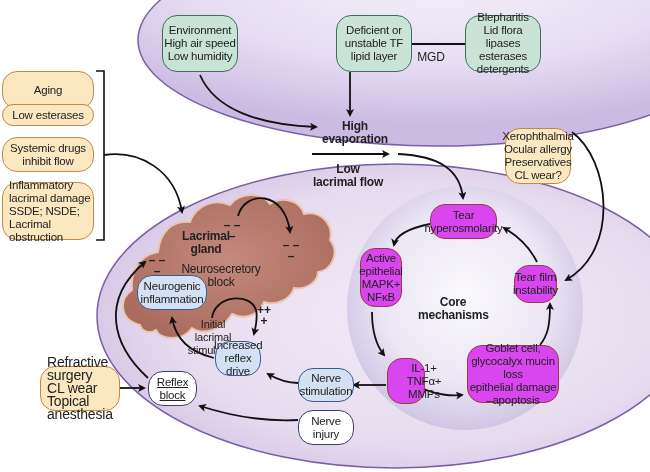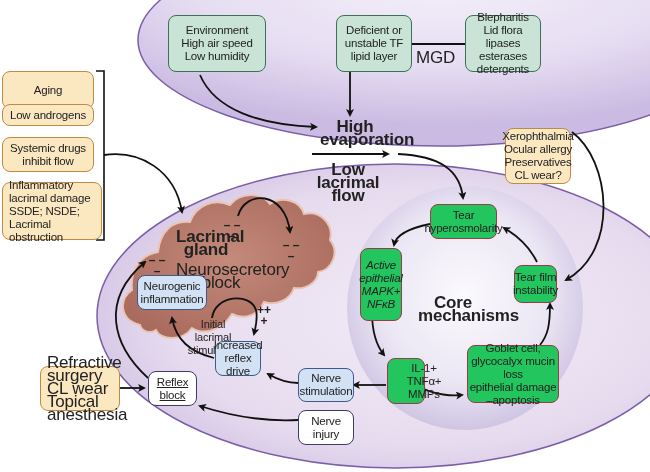--- a/index.html
+++ b/index.html
@@ -1,28 +1,28 @@
 <!DOCTYPE html>
 <html><head>
 <meta charset="utf-8">
 <style>
   html, body { margin:0; padding:0; background:#ffffff; }
   body { width:650px; height:472px; position:relative; overflow:hidden;
          font-family:"Liberation Sans", sans-serif; color:#222; }
   #stage { position:absolute; left:0; top:0; width:650px; height:472px; }
   .box { position:absolute; box-sizing:border-box; display:flex; align-items:center;
          justify-content:center; text-align:center; font-size:11.5px; line-height:13px;
-         border-radius:8px; white-space:pre-line; letter-spacing:-0.2px; }
+         border-radius:15px; white-space:pre-line; letter-spacing:-0.2px; }
   .green { background:#c9e4d6; border:1.2px solid #3e6f57; }
   .tan { background:#fbe7c0; border:1.2px solid #c08a45; }
-  .pink { background:#22c55e; border:1.4px solid #9a3a46; }
+  .pink { background:#d946ef; border:1.4px solid #9a3a46; }
   .blue { background:#d2e1f4; border:1.2px solid #3d5a88; }
   .white { background:#ffffff; border:1.2px solid #3d3d6a; }
   .left { justify-content:flex-start; text-align:left; padding-left:6px; }
-  .label { position:absolute; text-align:center; font-size:17px; line-height:13px; white-space:pre-line; letter-spacing:-0.2px; }
+  .label { position:absolute; text-align:center; font-size:12px; line-height:13px; white-space:pre-line; letter-spacing:-0.2px; }
   .bold { font-weight:bold; }
   .sign { position:absolute; font-size:12px; font-weight:bold; line-height:11px; white-space:pre-line; text-align:center; color:#222; }
 </style>
 </head>
 <body>
 
 <svg id="stage" width="650" height="472" viewBox="0 0 650 472">
   <defs>
     <radialGradient id="upperGrad" cx="50%" cy="20%" r="70%">
       <stop offset="0%" stop-color="#f4f0fa"></stop>
@@ -73,39 +73,39 @@
   <path d="M540,345 C548,335 550,325 550,304" fill="none" stroke="#111" stroke-width="1.8" marker-end="url(#ah)"></path>
   <path d="M386,385 L354,385" fill="none" stroke="#111" stroke-width="1.8" marker-end="url(#ah)"></path>
   <path d="M298,383 C285,383 275,378 268,374" fill="none" stroke="#111" stroke-width="1.8" marker-end="url(#ah)"></path>
   <path d="M298,420 C260,422 228,415 200,406" fill="none" stroke="#111" stroke-width="1.8" marker-end="url(#ah)"></path>
   <path d="M120,388 L144,388" fill="none" stroke="#111" stroke-width="1.8" marker-end="url(#ah)"></path>
   <path d="M148,378 C112,345 100,300 145,262" fill="none" stroke="#111" stroke-width="1.8" marker-end="url(#ah)"></path>
   <path d="M214,358 C190,352 176,340 172,318" fill="none" stroke="#111" stroke-width="1.8" marker-end="url(#ah)"></path>
   <path d="M212,318 C215,295 250,292 256,310 C258,318 256,326 254,334" fill="none" stroke="#111" stroke-width="1.8" marker-end="url(#ah)"></path>
 </svg>
 
-<div class="box green" style="left:168px;top:15px;width:98px;height:57px;text-align:center;">Environment
+<div class="box green" style="left:162px;top:15px;width:76px;height:57px;text-align:center;">Environment
 High air speed
 Low humidity</div>
 <div class="box green" style="left:312px;top:15px;width:76px;height:57px;margin-left:24px;">Deficient or
 unstable TF
 lipid layer</div>
 <div class="box green" style="left:465px;top:15px;width:76px;height:57px;">Blepharitis
 Lid flora
 lipases esterases
 detergents</div>
 <div class="label" style="left:416px;top:51px;width:30px;">MGD</div>
 <div class="label bold" style="left:320px;top:120px;width:70px;">High
 evaporation</div>
 
 <div class="box tan" style="left:2px;top:71px;width:92px;height:38px;">Aging</div>
-<div class="box tan" style="left:2px;top:104px;width:92px;height:22px;">Low androgens</div>
+<div class="box tan" style="left:2px;top:104px;width:92px;height:22px;">Low esterases</div>
 <div class="box tan" style="left:2px;top:137px;width:92px;height:35px;">Systemic drugs
 inhibit flow</div>
-<div class="box tan left" style="left:2px;top:182px;width:100px;height:58px;">Inflammatory
+<div class="box tan left" style="left:2px;top:182px;width:92px;height:58px;">Inflammatory
 lacrimal damage
 SSDE; NSDE;
 Lacrimal obstruction</div>
 
 <div class="box tan" style="left:505px;top:128px;width:66px;height:56px;">Xerophthalmia
 Ocular allergy
 Preservatives
 CL wear?</div>
 
 <div class="label bold" style="left:308px;top:163px;width:80px;">Low
@@ -129,29 +129,29 @@
 stimulation</div>
 
 <div class="box blue" style="left:215px;top:341px;width:46px;height:35px;">Increased
 reflex drive</div>
 <div class="box white" style="left:148px;top:371px;width:49px;height:35px;text-decoration:underline;">Reflex
 block</div>
 <div class="box blue" style="left:298px;top:368px;width:56px;height:34px;">Nerve
 stimulation</div>
 <div class="box white" style="left:298px;top:410px;width:56px;height:35px;">Nerve
 injury</div>
-<div class="box tan left" style="left:40px;top:366px;width:80px;height:45px;font-size:17px;">Refractive surgery
+<div class="box tan left" style="left:40px;top:366px;width:80px;height:45px;font-size:14px;">Refractive surgery
 CL wear
 Topical anesthesia</div>
 
 <div class="label bold" style="left:418px;top:296px;width:70px;">Core
 mechanisms</div>
 <div class="box pink" style="left:430px;top:204px;width:67px;height:35px;">Tear
 hyperosmolarity</div>
-<div class="box pink" style="left:360px;top:248px;width:42px;height:73px;font-style:italic;">Active
+<div class="box pink" style="left:360px;top:248px;width:42px;height:59px;">Active
 epithelial
 MAPK+
 NFκB</div>
 <div class="box pink" style="left:387px;top:358px;width:35px;height:46px;padding-left:36px;">IL-1+
 TNFα+
 MMPs</div>
 <div class="box pink" style="left:467px;top:345px;width:92px;height:58px;">Goblet cell,
 glycocalyx mucin loss
 epithelial damage
 –apoptosis</div>

